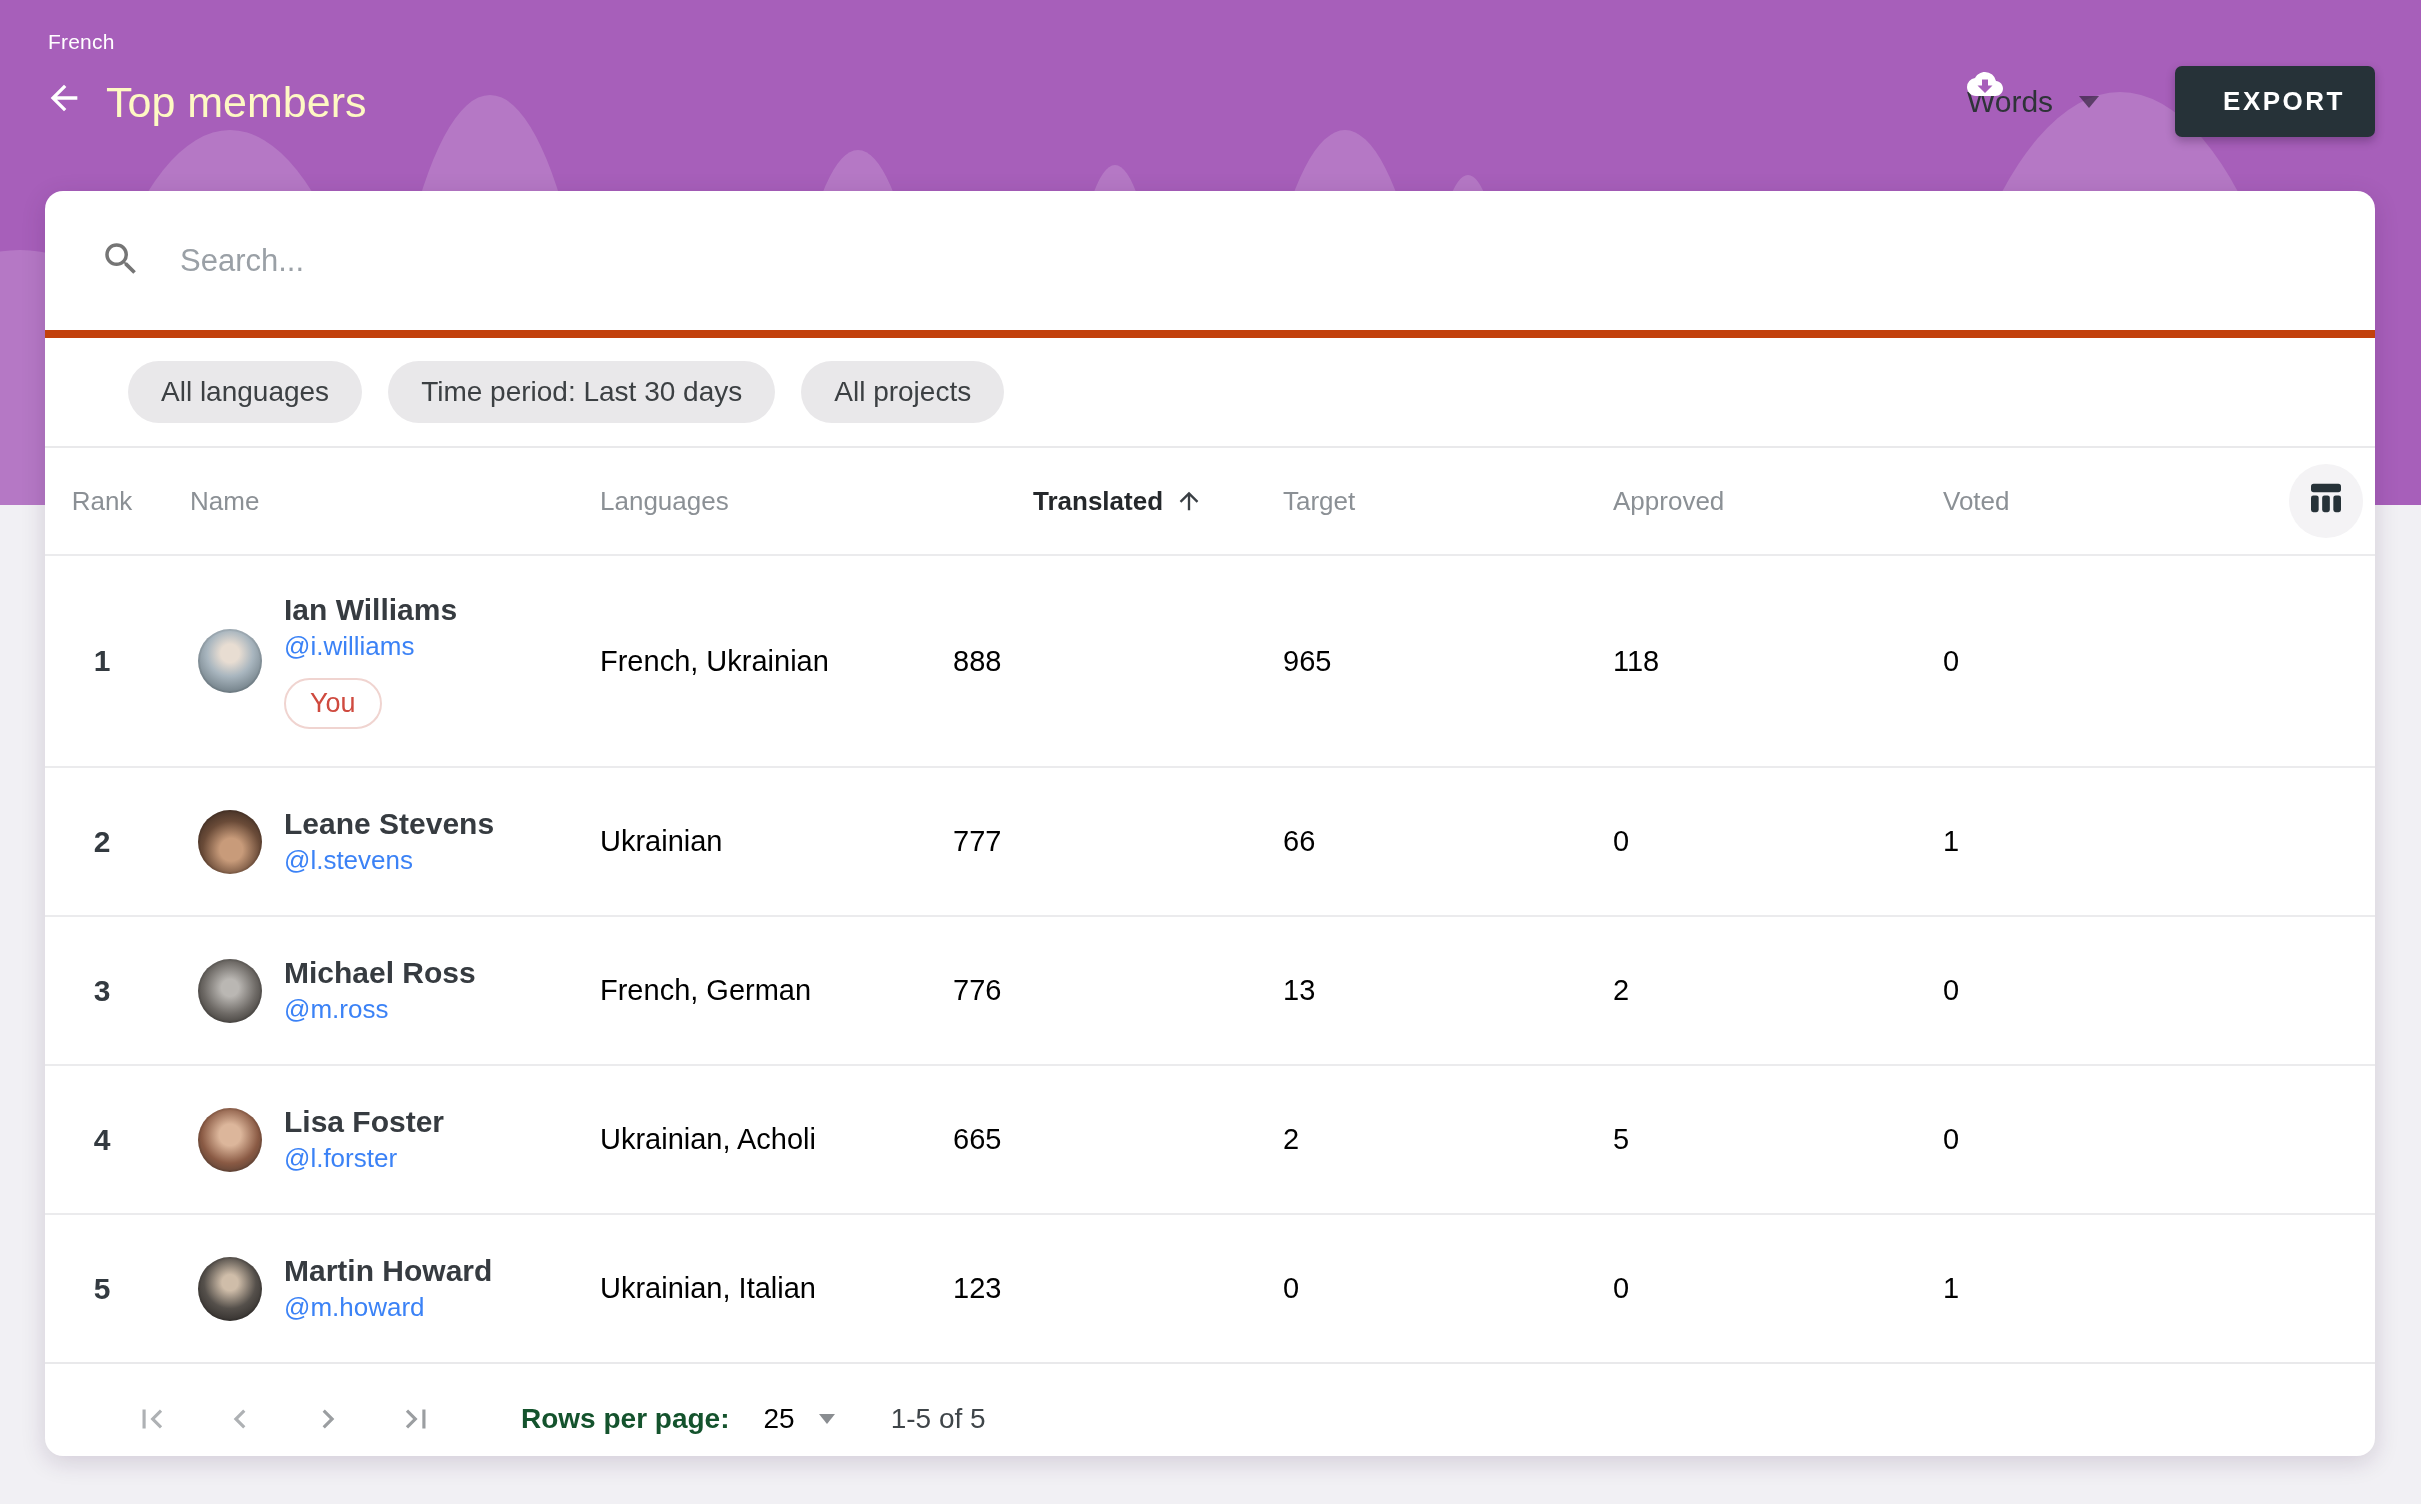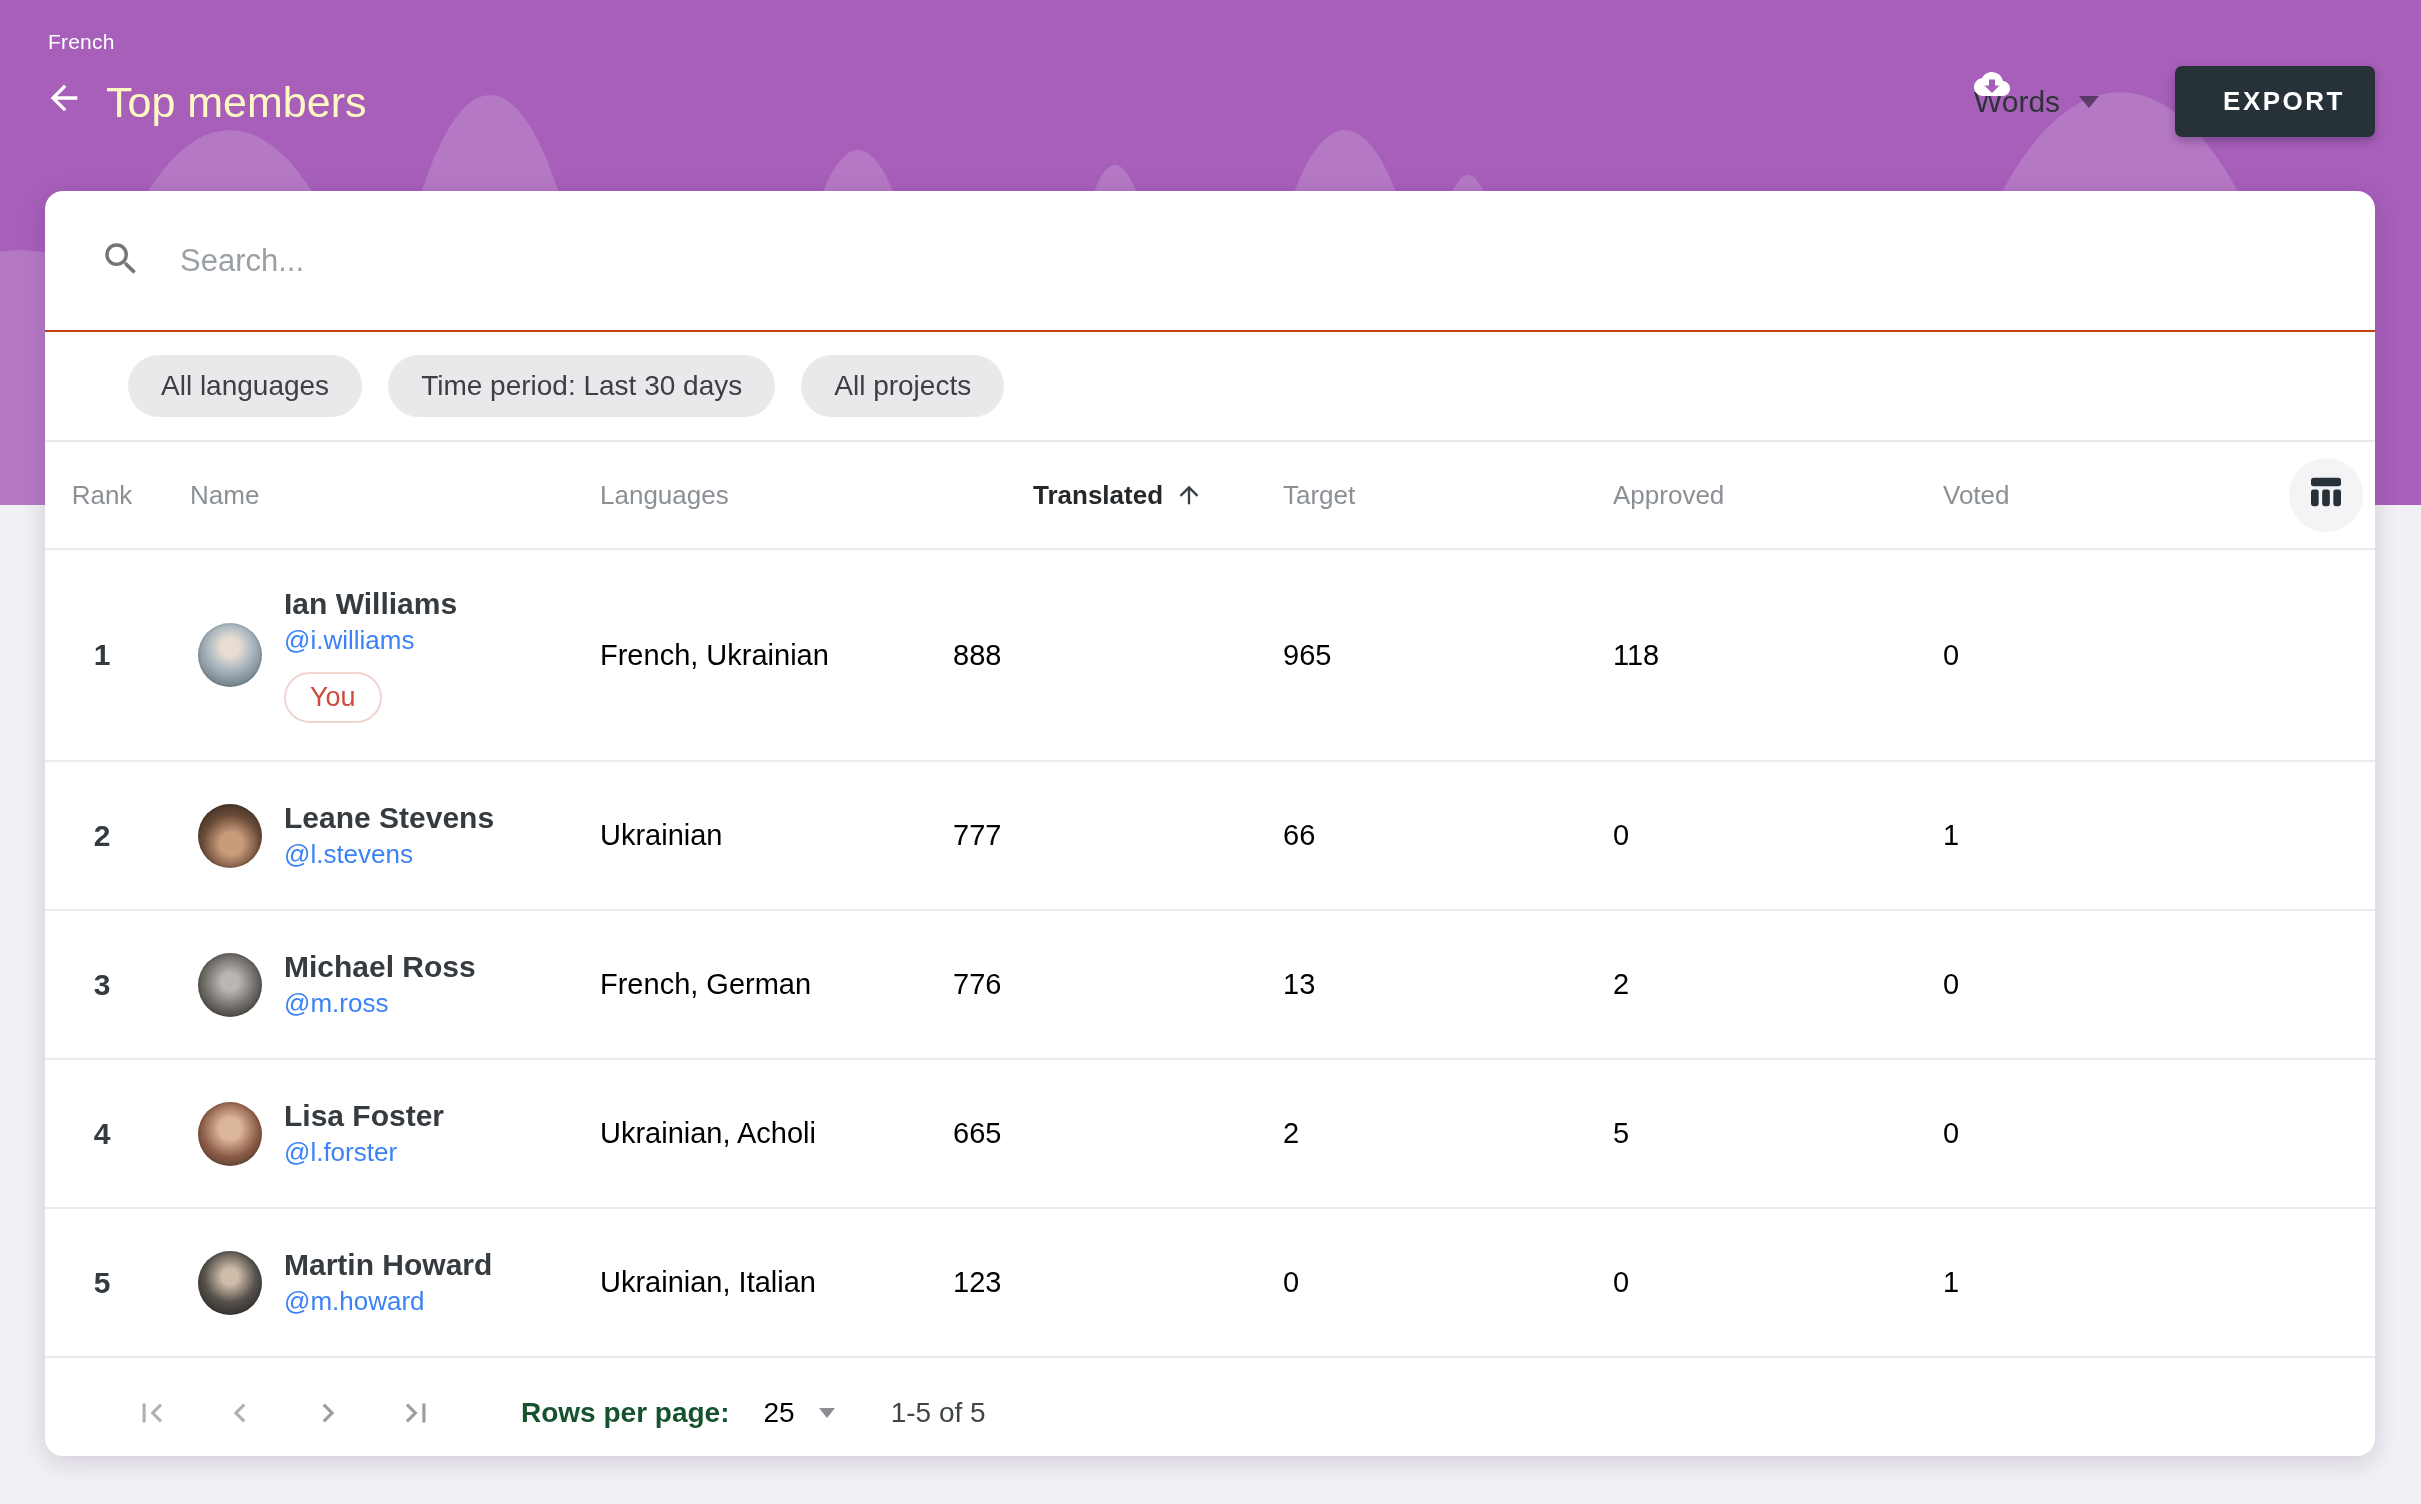--- a/index.html
+++ b/index.html
@@ -7,30 +7,30 @@
   .stage{position:relative;width:2421px;height:1504px;background:#f1f0f4;overflow:hidden;}
 
   
   .header-band{position:absolute;top:0;left:0;width:2421px;height:505px;background:#a75fba;overflow:hidden;}
   .header-band svg{position:absolute;top:0;left:0;}
   .breadcrumb{position:absolute;top:30px;left:48px;color:#ffffff;font-size:21px;letter-spacing:.2px;}
   .title-row{position:absolute;top:78px;left:44px;display:flex;align-items:center;gap:18px;color:#fff;}
   .back-btn{width:44px;height:44px;display:flex;align-items:center;justify-content:center;cursor:pointer;}
   .page-title{font-size:43px;font-weight:400;color:#fef9c3;}
   .header-right{position:absolute;top:66px;right:46px;display:flex;align-items:center;}
-  .unit-select{display:flex;align-items:center;gap:19px;cursor:pointer;margin-right:76px;}
+  .unit-select{display:flex;align-items:center;gap:26px;cursor:pointer;margin-right:76px;}
   .unit-select .label{font-size:30px;color:#2e3338;}
   .caret{width:0;height:0;border-left:10px solid transparent;border-right:10px solid transparent;border-top:12px solid rgba(45,30,55,.65);}
   .export-btn{display:flex;align-items:center;gap:18px;background:#263238;color:#fff;height:71px;padding:0 30px;border-radius:7px;box-shadow:0 4px 10px rgba(30,10,40,.3);cursor:pointer;}
   .export-btn .label{font-size:26px;font-weight:700;letter-spacing:2.5px;}
 
   
   .card{position:absolute;top:191px;left:45px;width:2330px;height:1265px;background:#ffffff;border-radius:18px;box-shadow:0 6px 24px rgba(50,20,70,.16);display:flex;flex-direction:column;overflow:hidden;}
 
-  .search-row{height:139px;display:flex;align-items:center;padding:0 55px;border-bottom:2px solid #c2410c;flex:none;}
+  .search-row{height:139px;display:flex;align-items:center;padding:0 55px;border-bottom:8px solid #c2410c;flex:none;}
   .search-row input{border:none;outline:none;font-family:"Liberation Sans",sans-serif;font-size:31px;color:#3c4043;margin-left:36px;flex:1;}
   .search-row input::placeholder{color:#9aa0a6;}
 
   .chips-row{height:108px;display:flex;align-items:center;gap:26px;padding:0 83px 0 83px;border-bottom:2px solid #e9e9eb;flex:none;}
   .chip{background:#e9e8ea;border-radius:31px;height:62px;display:flex;align-items:center;padding:0 33px;font-size:28px;color:#3c4043;cursor:pointer;white-space:nowrap;}
 
   
   .trow{display:grid;grid-template-columns:114px 441px 353px 330px 330px 330px 330px 1fr;align-items:center;}
   .thead{height:106px;flex:none;}
   .th{font-size:26px;color:#8b9095;}

